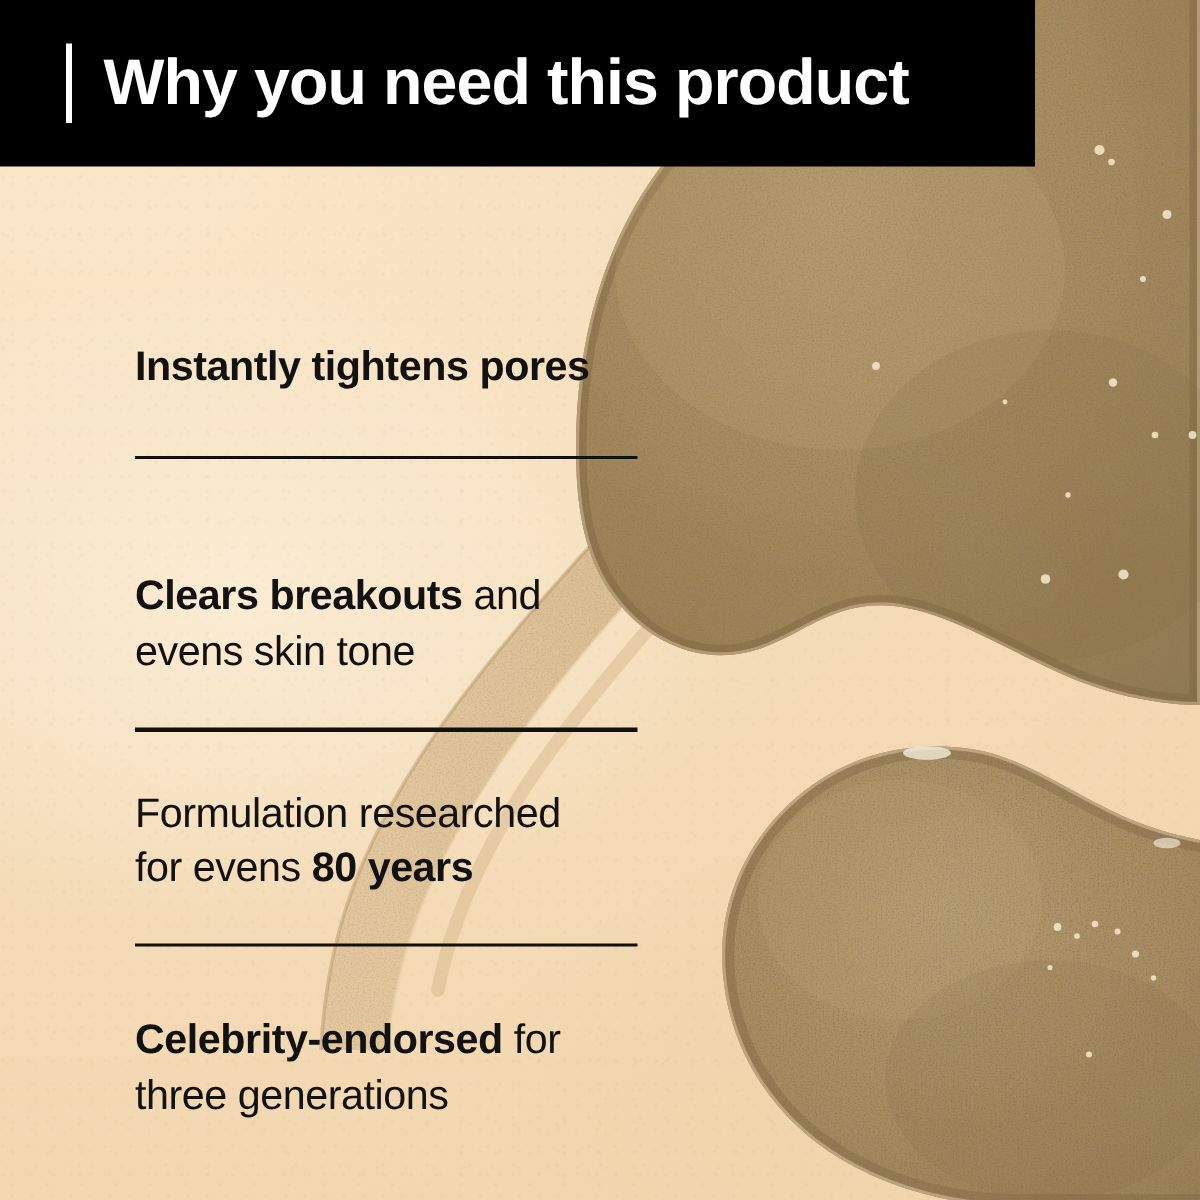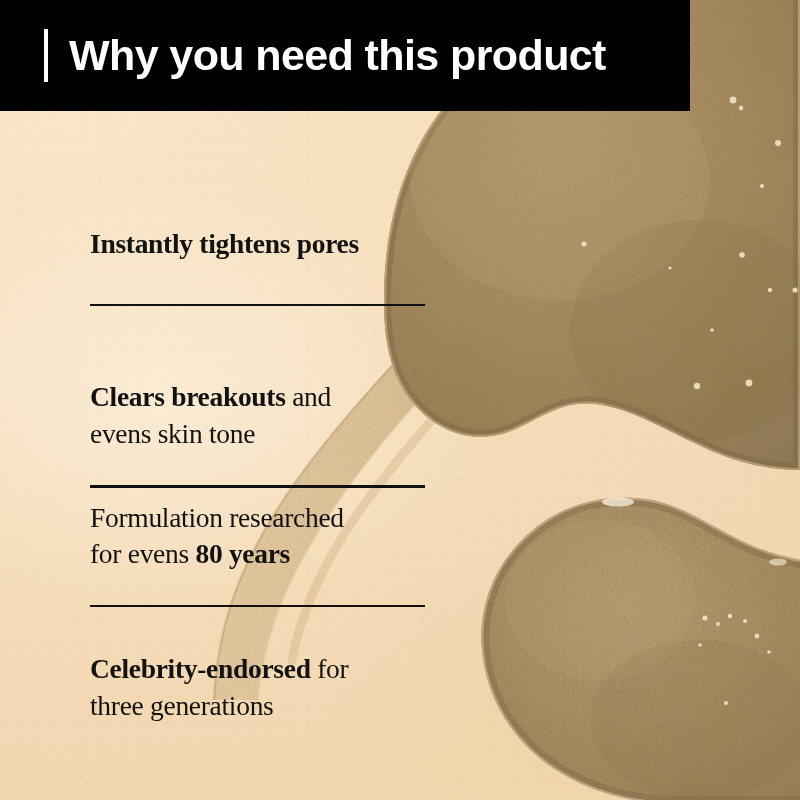--- a/index.html
+++ b/index.html
@@ -79,21 +79,20 @@
     white-space: nowrap;
     line-height: 1;
   }
 
   
   .benefits {
     position: absolute;
     left: 90px;
     top: 214px;
     width: 400px;
-    font-family: Liberation Serif, serif;
   }
   .benefit {
     position: relative;
   }
   .benefit-text {
     color: #121212;
     font-size: 27.5px;
     line-height: 1.33;
     letter-spacing: -0.3px;
     font-weight: 400;
@@ -106,21 +105,21 @@
     width: 335px;
     height: 2.5px;
     background: #111111;
   }
 
   
   .b1 { padding-top: 12px; }
   .d1 { margin-top: 41px; }
   .b2 { padding-top: 29px; margin-top: 44px; }
   .d2 { margin-top: 33px; }
-  .b3 { padding-top: 12px; }
+  .b3 { padding-top: 36px; }
   .d3 { margin-top: 32px; }
   .b4 { padding-top: 44px; }
 </style>
 </head>
 <body>
 
 <div id="stage">
 
   <div class="paper"></div>
   <div class="paper-wash"></div>

